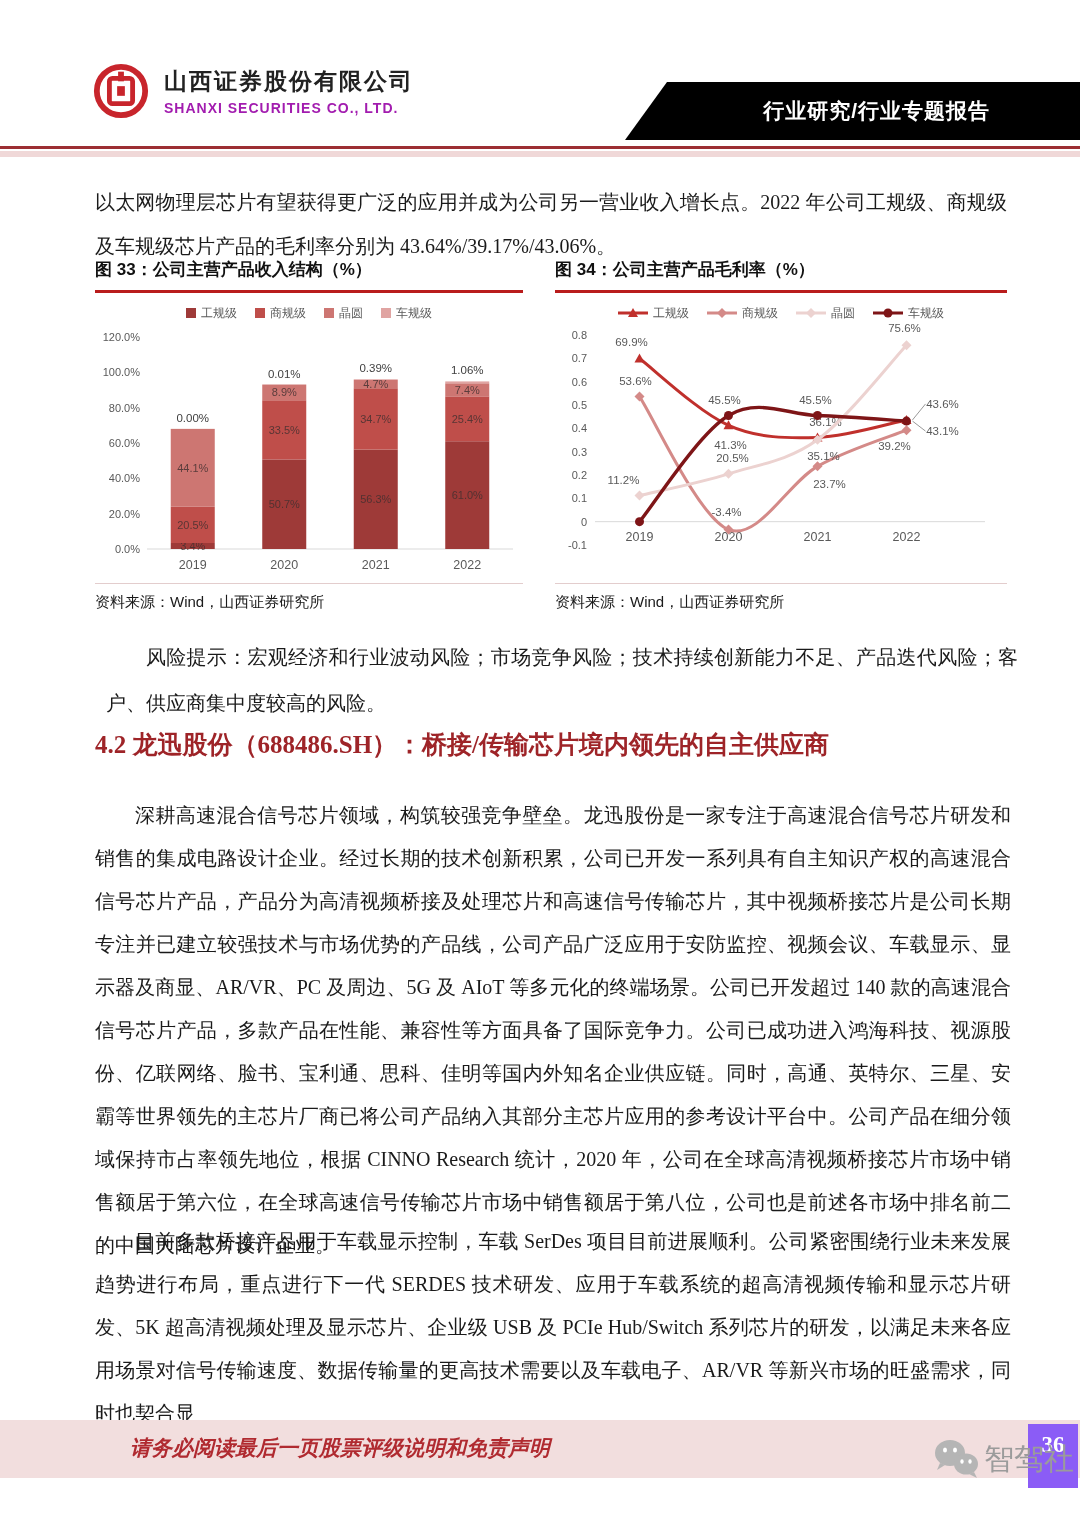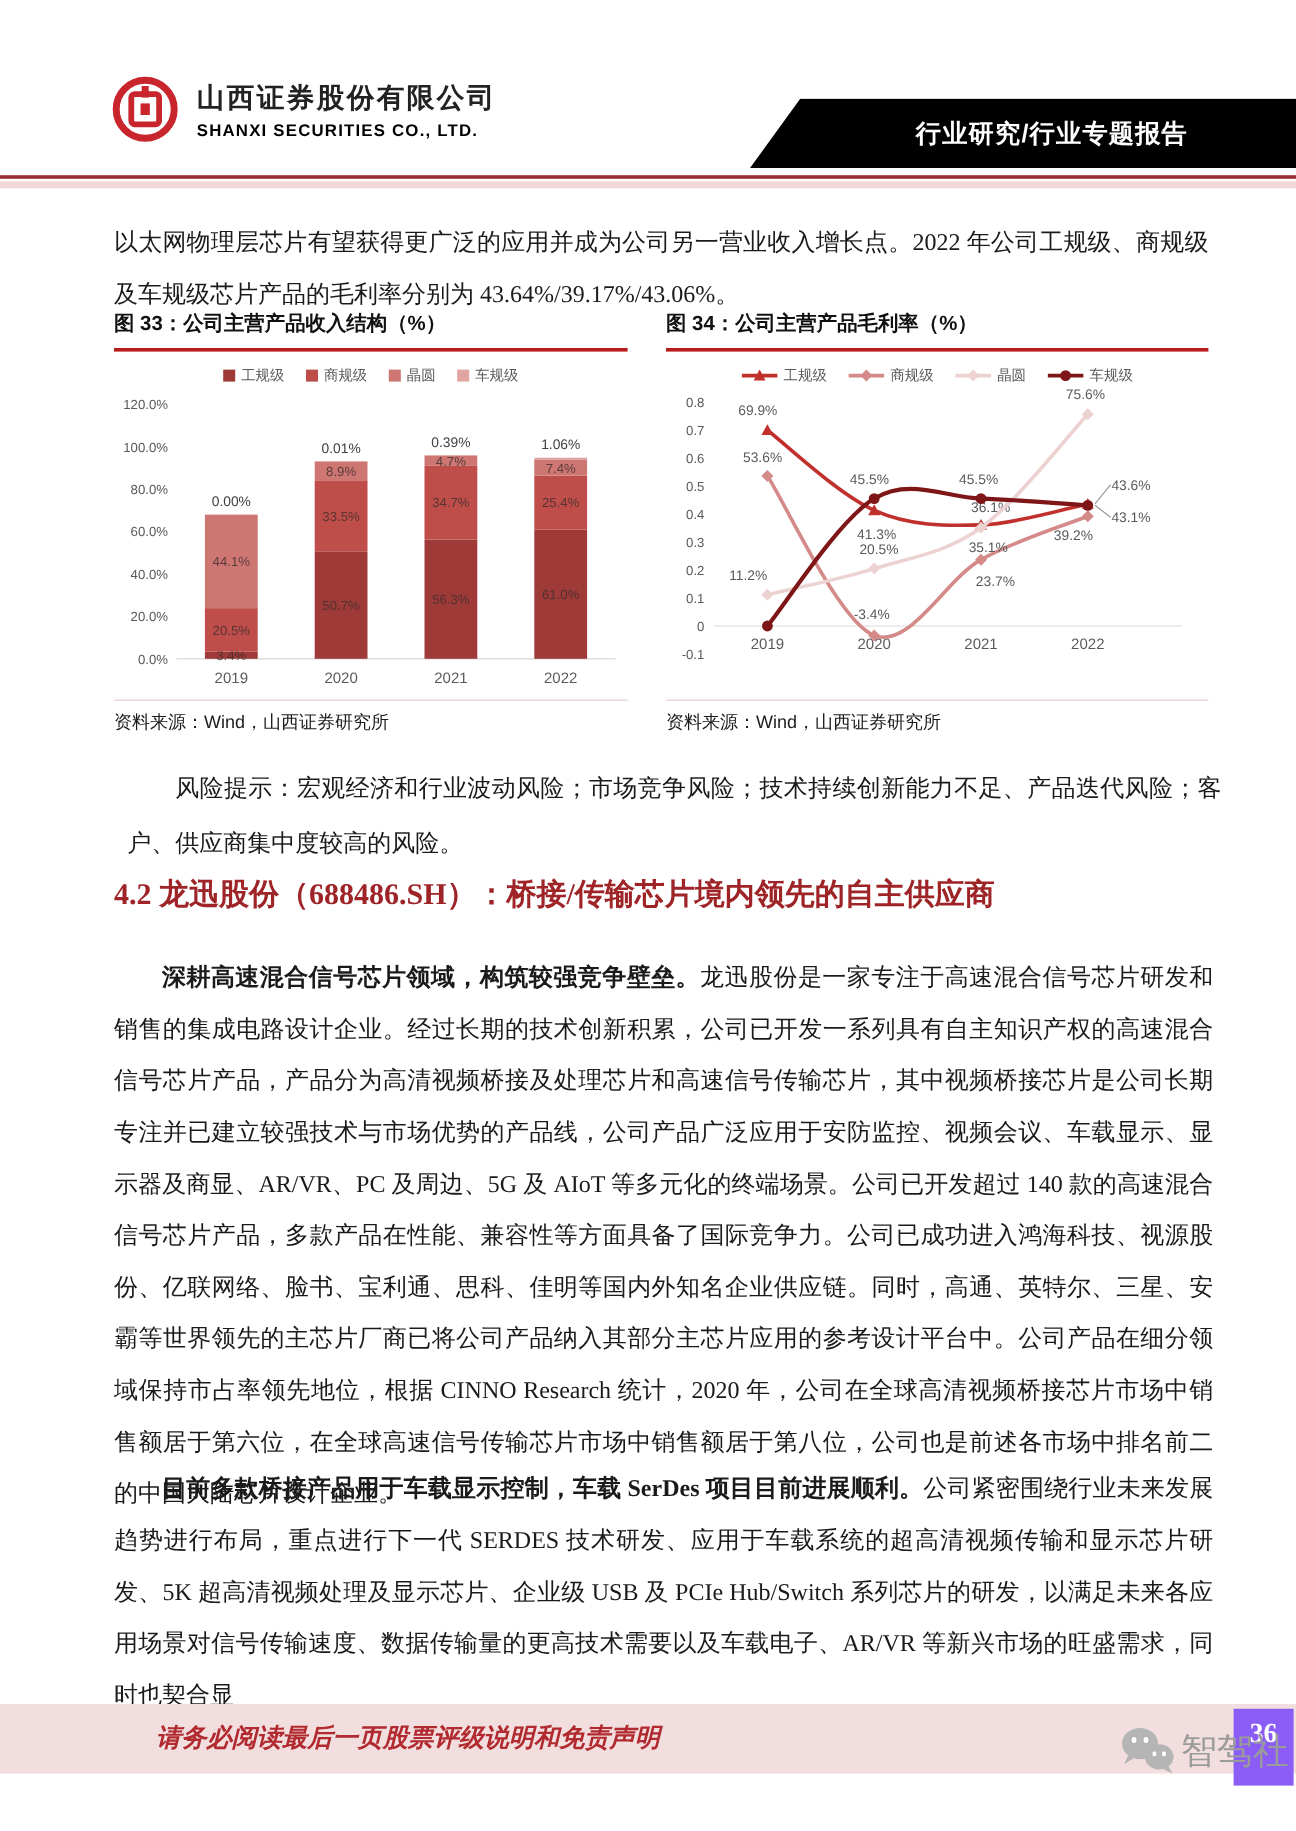--- a/index.html
+++ b/index.html
@@ -2,33 +2,33 @@
 <html><head>
 <meta charset="utf-8">
 <style>
   html,body{margin:0;padding:0;background:#fff;}
   .page{position:relative;width:1080px;height:1526px;background:#fff;overflow:hidden;
         font-family:"Liberation Serif",serif;color:#1a1a1a;}
   
   .header-left{position:absolute;left:92px;top:62px;display:flex;align-items:center;gap:14px;}
   .logo-svg{width:58px;height:58px;}
   .company-cn{font-family:"Liberation Sans",sans-serif;font-weight:bold;font-size:23px;color:#222;letter-spacing:2px;}
-  .company-en{font-family:"Liberation Sans",sans-serif;font-weight:bold;font-size:14px;color:#000000;letter-spacing:1px;margin-top:3px;}
+  .company-en{font-family:"Liberation Sans",sans-serif;font-weight:bold;font-size:14px;color:#a21caf;letter-spacing:1px;margin-top:3px;}
   .banner{position:absolute;right:0;top:82px;width:455px;height:58px;background:#000000;
           clip-path:polygon(42px 0,100% 0,100% 100%,0 100%);
           display:flex;align-items:center;justify-content:flex-end;padding-right:90px;box-sizing:border-box;}
   .banner span{font-family:"Liberation Sans",sans-serif;font-weight:bold;font-size:21px;color:#fff;letter-spacing:1px;}
   .rule-dark{position:absolute;left:0;top:146px;width:1080px;height:3px;background:#9c2f33;}
   .rule-light{position:absolute;left:0;top:151px;width:1080px;height:6px;background:#f0d8d8;}
   
   .intro{position:absolute;left:95px;top:180px;width:912px;font-size:20px;line-height:44px;text-align:justify;}
   .risk{position:absolute;left:106px;top:634px;width:912px;font-size:20px;line-height:46px;text-align:justify;text-indent:2em;}
   .section-heading{position:absolute;left:95px;top:728px;width:930px;font-size:25px;font-weight:bold;color:#9e2428;}
   .para{position:absolute;left:95px;width:916px;font-size:20px;line-height:43px;text-align:justify;}
-  .para b{font-weight:bold;}
+  .para b{font-weight:normal;}
   .para1{top:794px;}
   .para2{top:1220px;}
   .indent{text-indent:2em;}
   
   .figures-row{position:absolute;left:95px;top:258px;width:912px;display:flex;justify-content:space-between;}
   .figure{display:flex;flex-direction:column;}
   .figure.left{width:428px;}
   .figure.right{width:452px;}
   .fig-title{font-family:"Liberation Sans",sans-serif;font-weight:bold;font-size:17px;color:#111;
              padding-bottom:9px;border-bottom:3px solid #b91c1c;}

